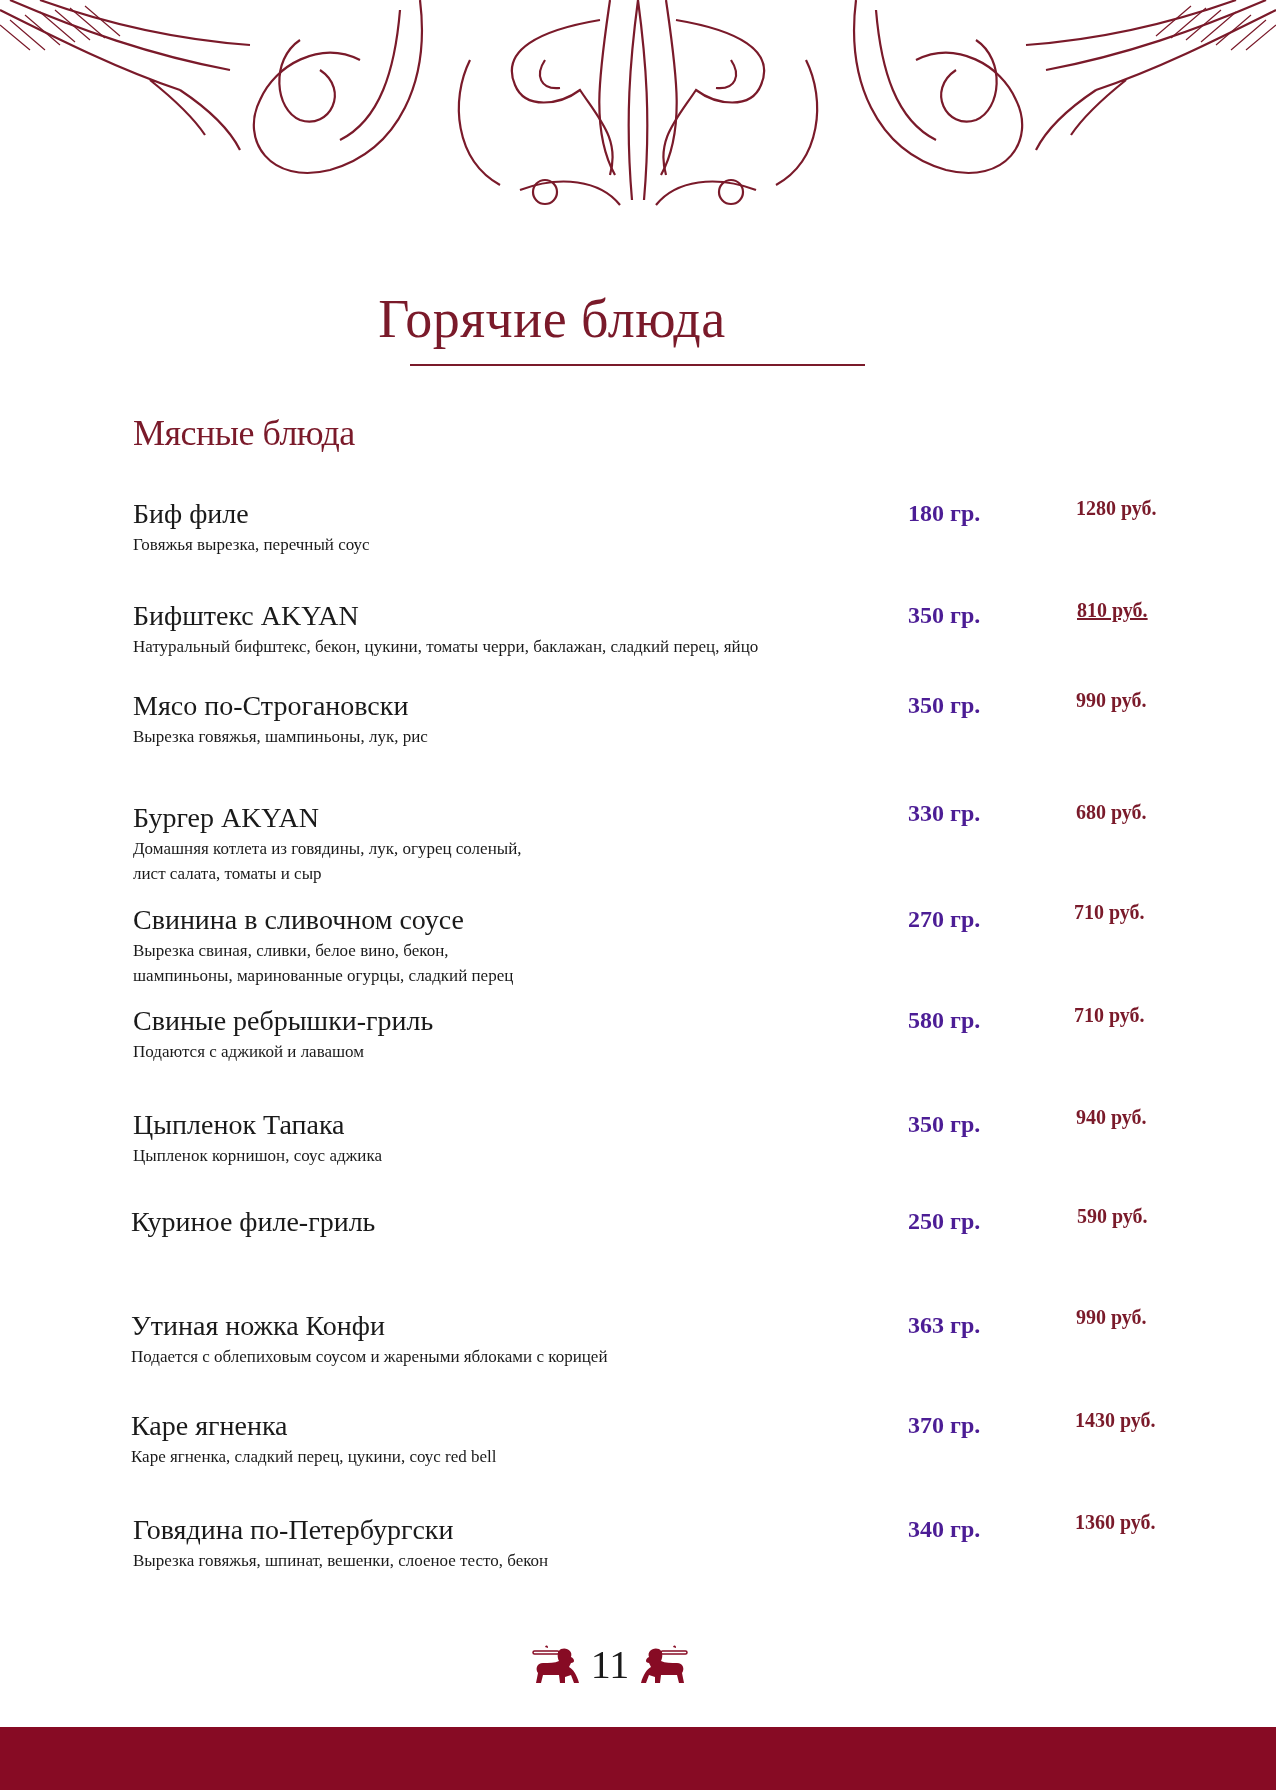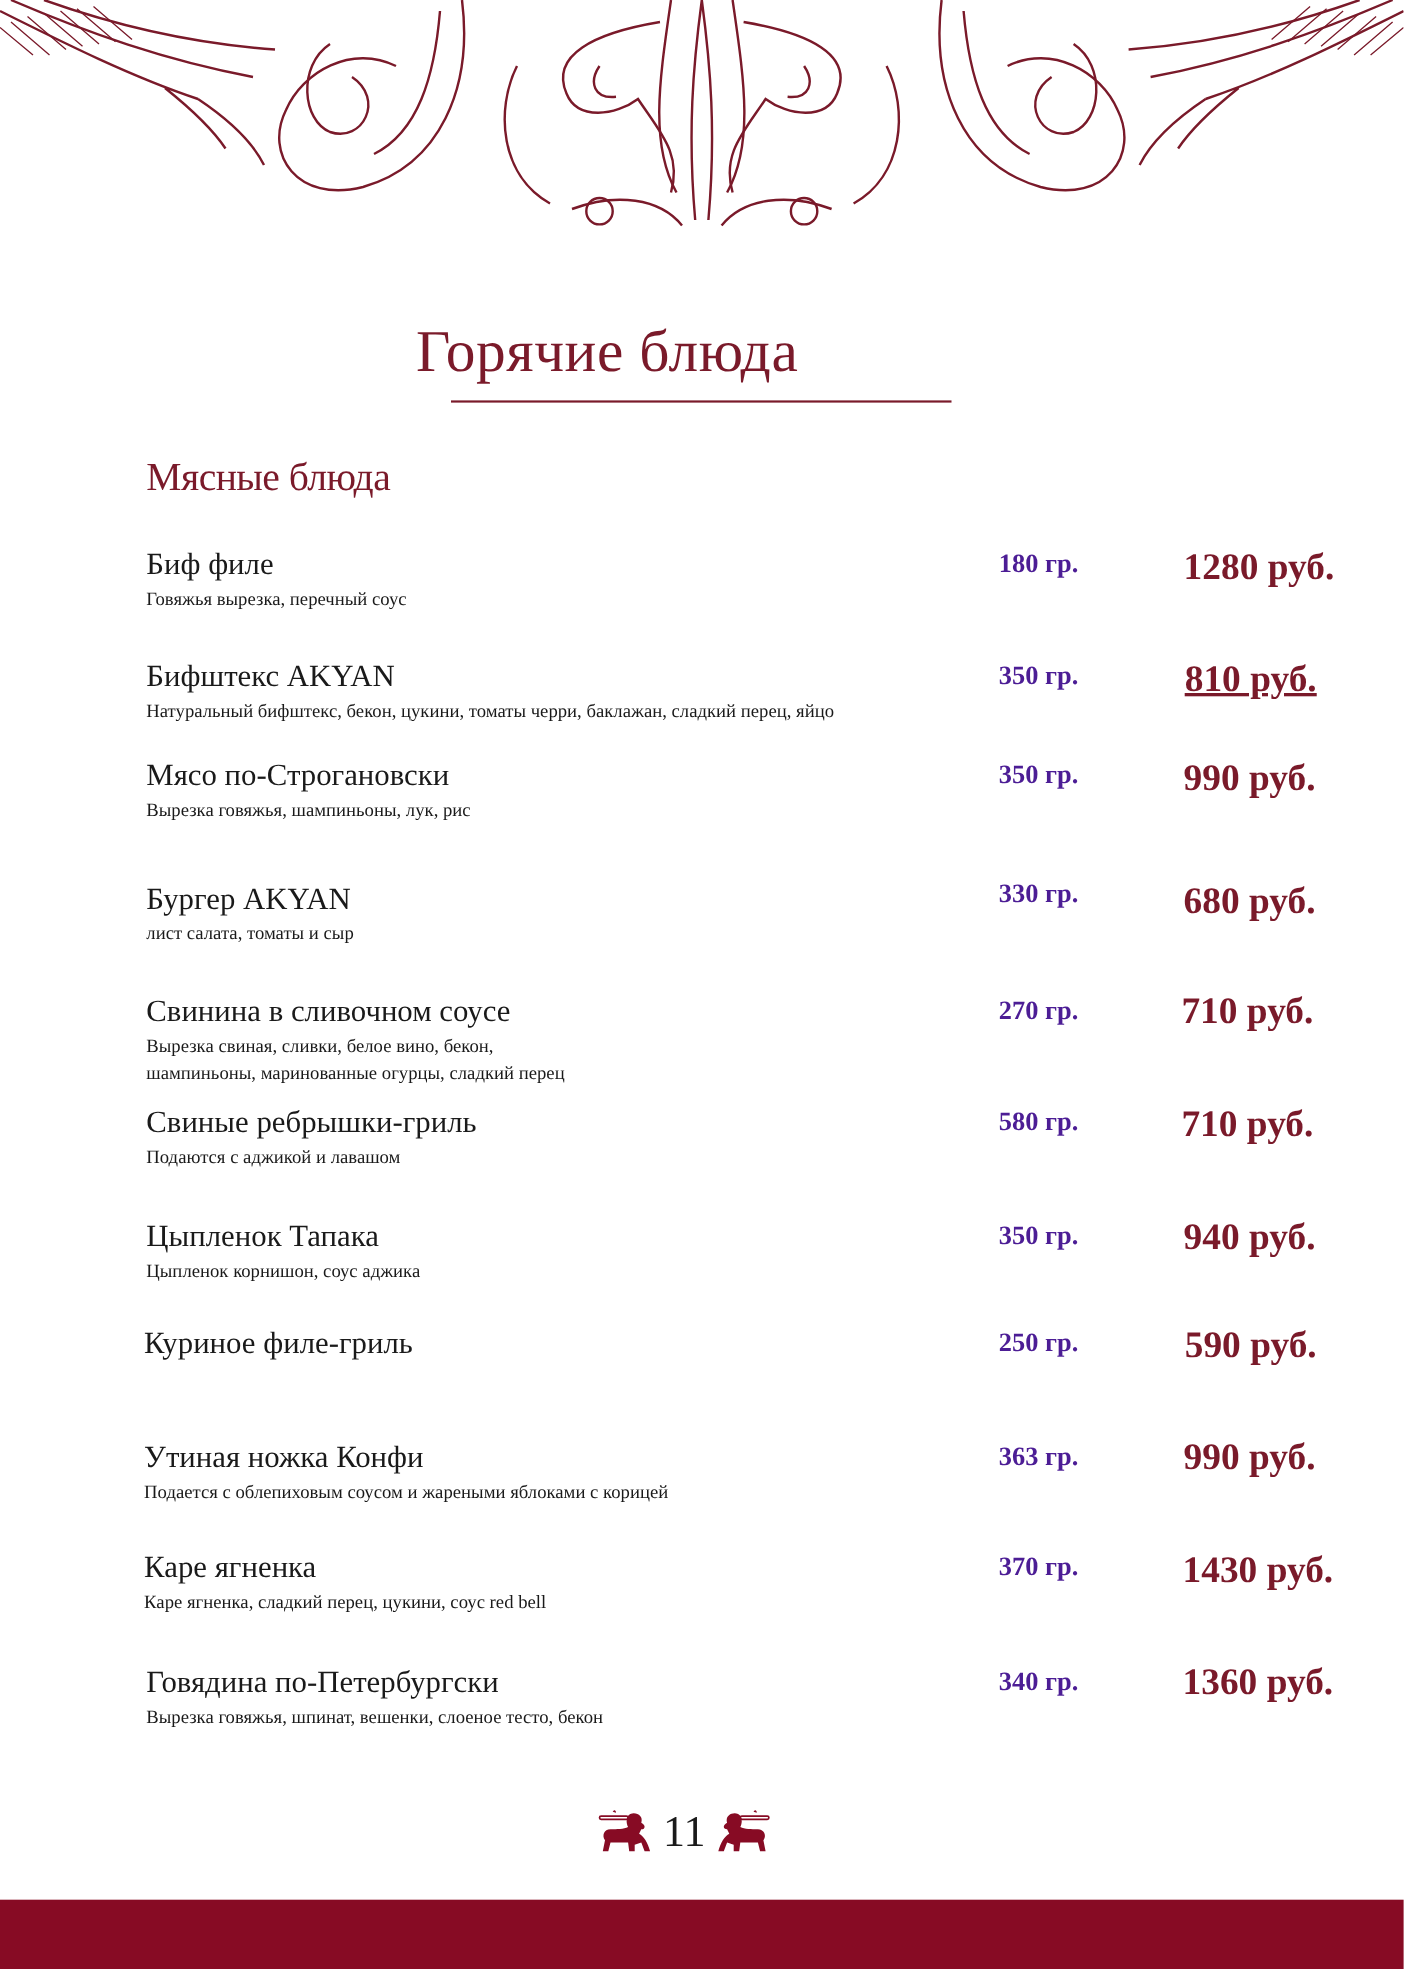--- a/index.html
+++ b/index.html
@@ -12,24 +12,24 @@
                 font-size: 54px; color: #7a1a2a; font-weight: normal; margin: 0; letter-spacing: 0.5px; }
   .title-rule { position: absolute; left: 410px; top: 364px; width: 455px; height: 2px; background: #7a1a2a; }
 
   .section-title { position: absolute; left: 133px; top: 412px; font-size: 36px; color: #7a1a2a;
                    margin: 0; font-weight: normal; letter-spacing: -0.5px; }
 
   .item { position: absolute; left: 0; width: 1276px; }
   .item-name { position: absolute; left: 133px; top: 0; font-size: 28px; color: #1a1a1a; white-space: nowrap; }
   .item-desc { position: absolute; left: 133px; top: 34px; font-size: 17px; line-height: 25px; color: #1a1a1a; white-space: nowrap; }
   .item-weight { position: absolute; left: 908px; top: 2px; font-size: 24px; font-weight: bold; color: #4c1d95; white-space: nowrap; }
-  .item-price { position: absolute; left: 1076px; top: -1px; font-size: 34px; font-weight: bold; color: #7a1a2a; white-space: nowrap; }
+  .item-price { position: absolute; left: 1076px; top: -1px; font-size: 20px; font-weight: bold; color: #7a1a2a; white-space: nowrap; }
 
   .footer-page { position: absolute; left: 0; width: 1220px; top: 1645px; display: flex;
-                 justify-content: center; align-items: center; gap: 8px; padding-left: 12px; }
+                 justify-content: center; align-items: center; gap: 8px; }
   .page-num { font-size: 40px; color: #1a1a1a; line-height: 1; }
   .lion { width: 52px; height: 40px; }
 
   .footer-bar { position: absolute; left: 0; top: 1727px; width: 1276px; height: 63px; background: #870b24; }
 </style>
 </head>
 <body>
 
 <svg class="ornament" viewBox="0 0 1276 215" fill="none" stroke="#7a1a2a" stroke-width="2.2">
 
@@ -89,20 +89,21 @@
   <div class="item-desc">
       <div>Вырезка говяжья, шампиньоны, лук, рис</div>
     </div>
   <div class="item-weight">350 гр.</div>
   <div class="item-price">990 руб.</div>
 </div>
 
 <div class="item" style="top:802px;">
   <div class="item-name">Бургер AKYAN</div>
   <div class="item-desc">
+      <div>Домашняя котлета из говядины, лук, огурец соленый,</div>
       <div>лист салата, томаты и сыр</div>
     </div>
   <div class="item-weight" style="top:-2px;">330 гр.</div>
   <div class="item-price">680 руб.</div>
 </div>
 
 <div class="item" style="top:904px;">
   <div class="item-name">Свинина в сливочном соусе</div>
   <div class="item-desc">
       <div>Вырезка свиная, сливки, белое вино, бекон,</div>

